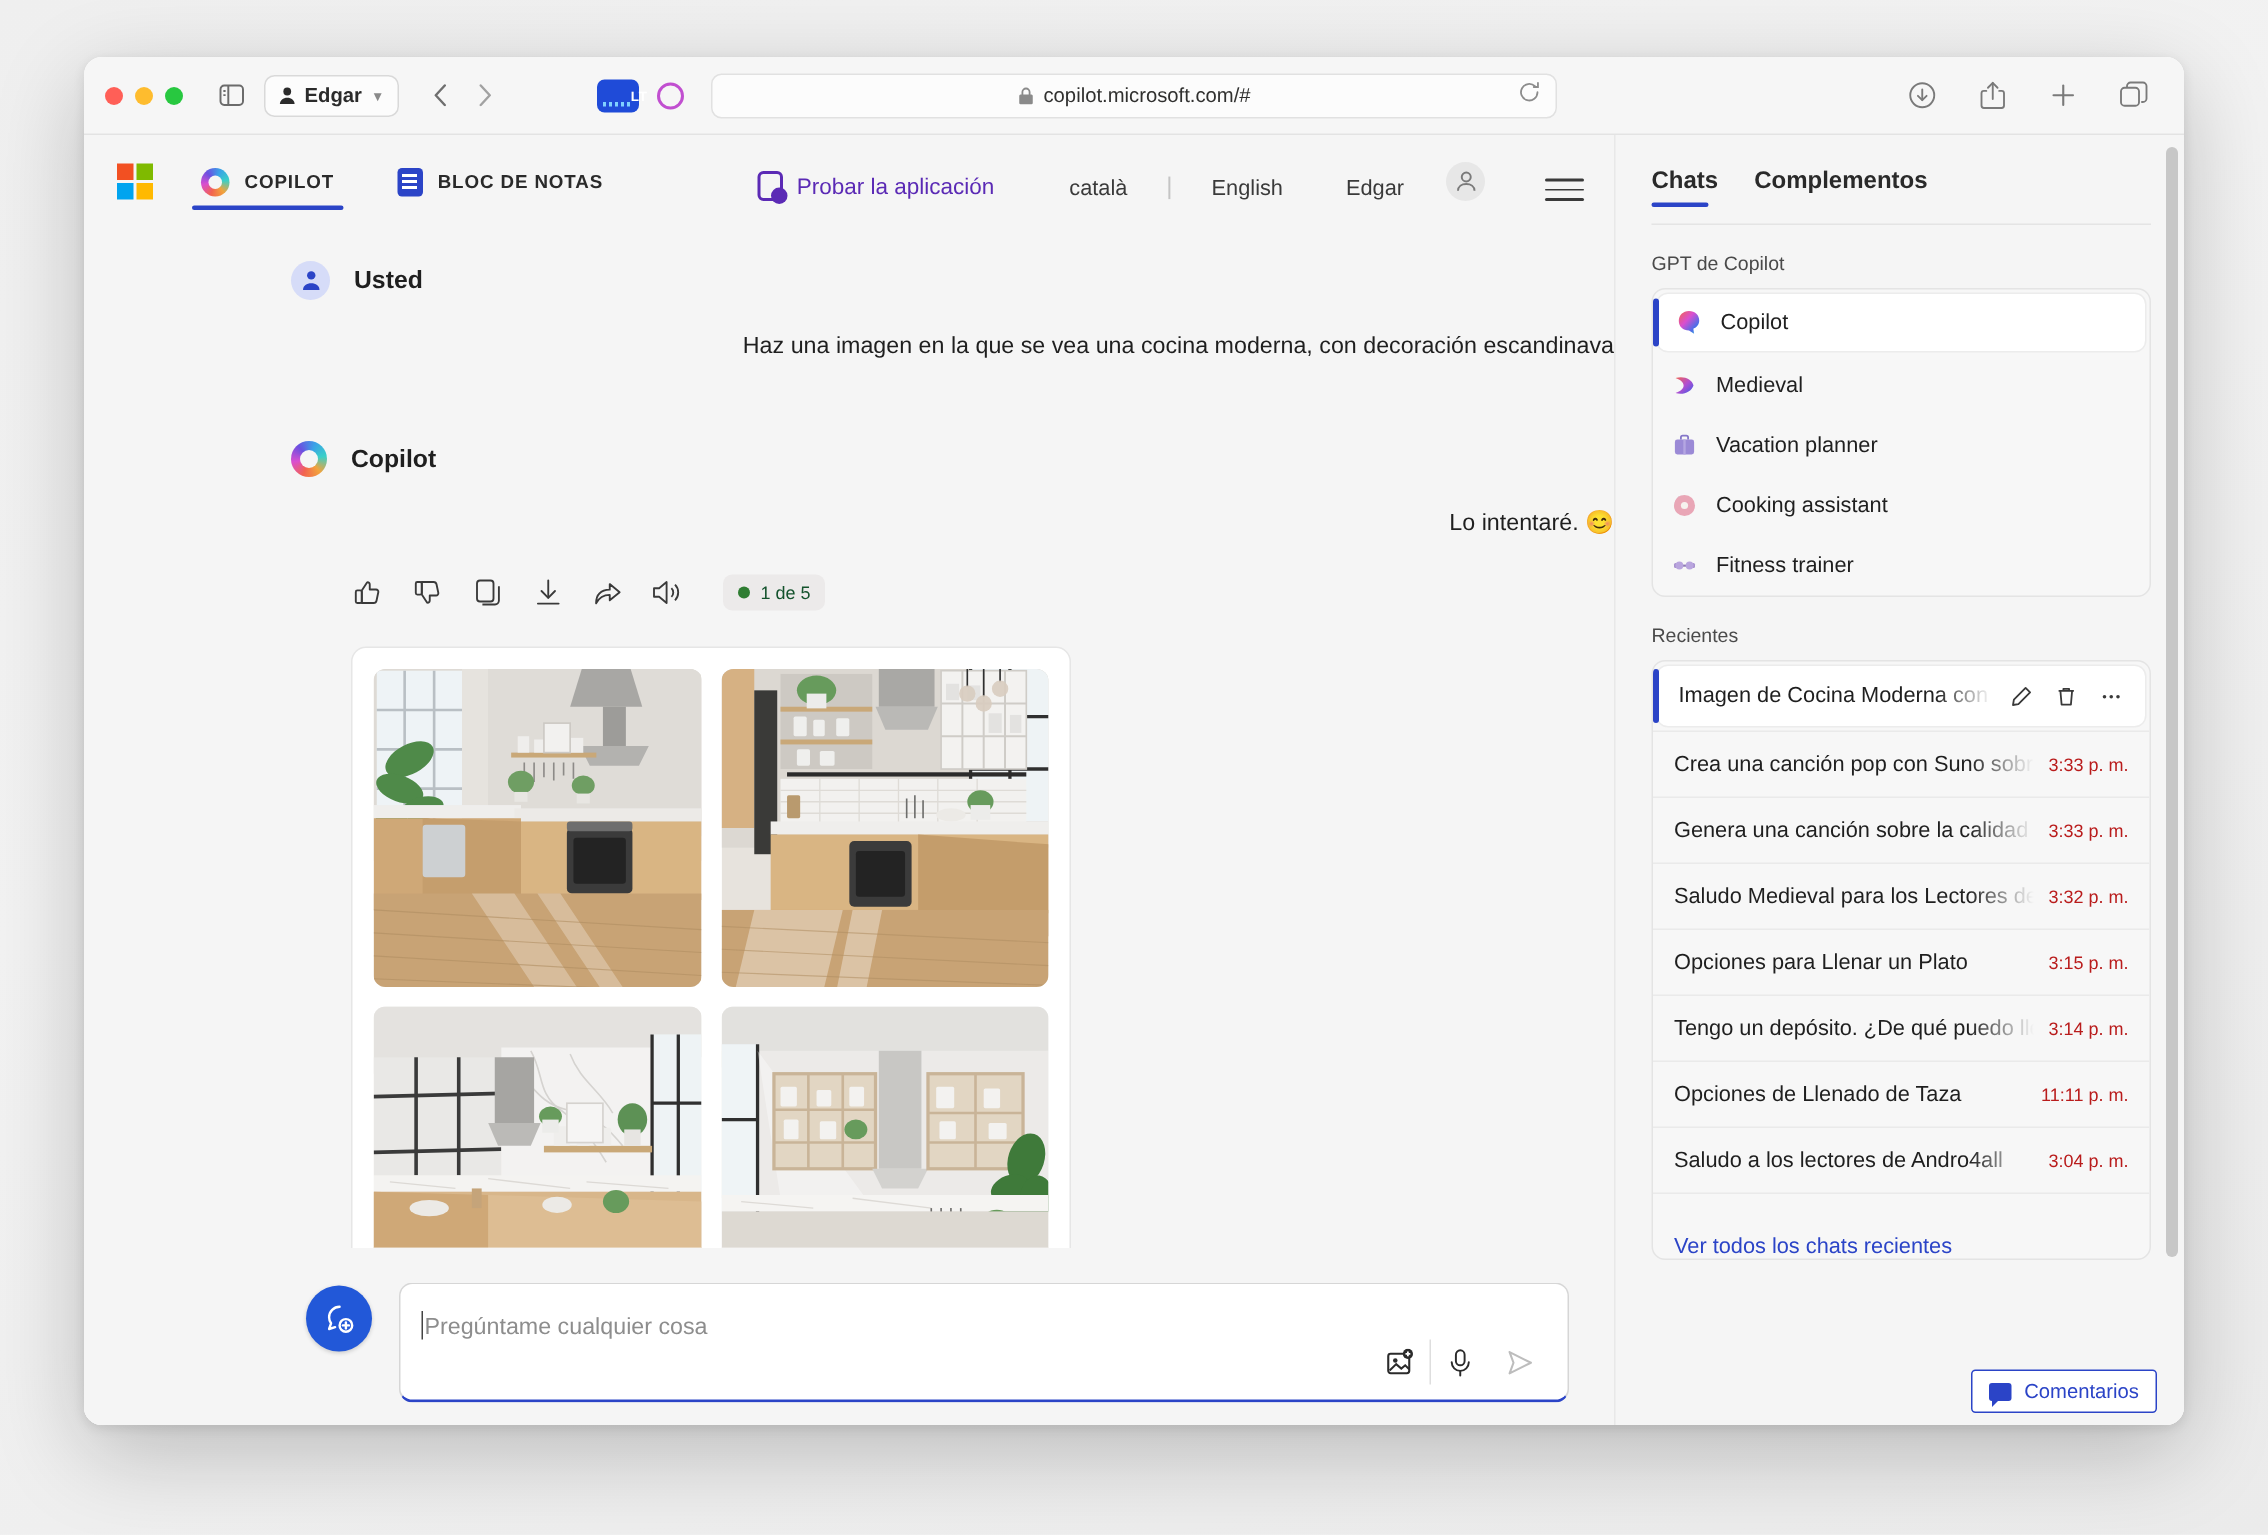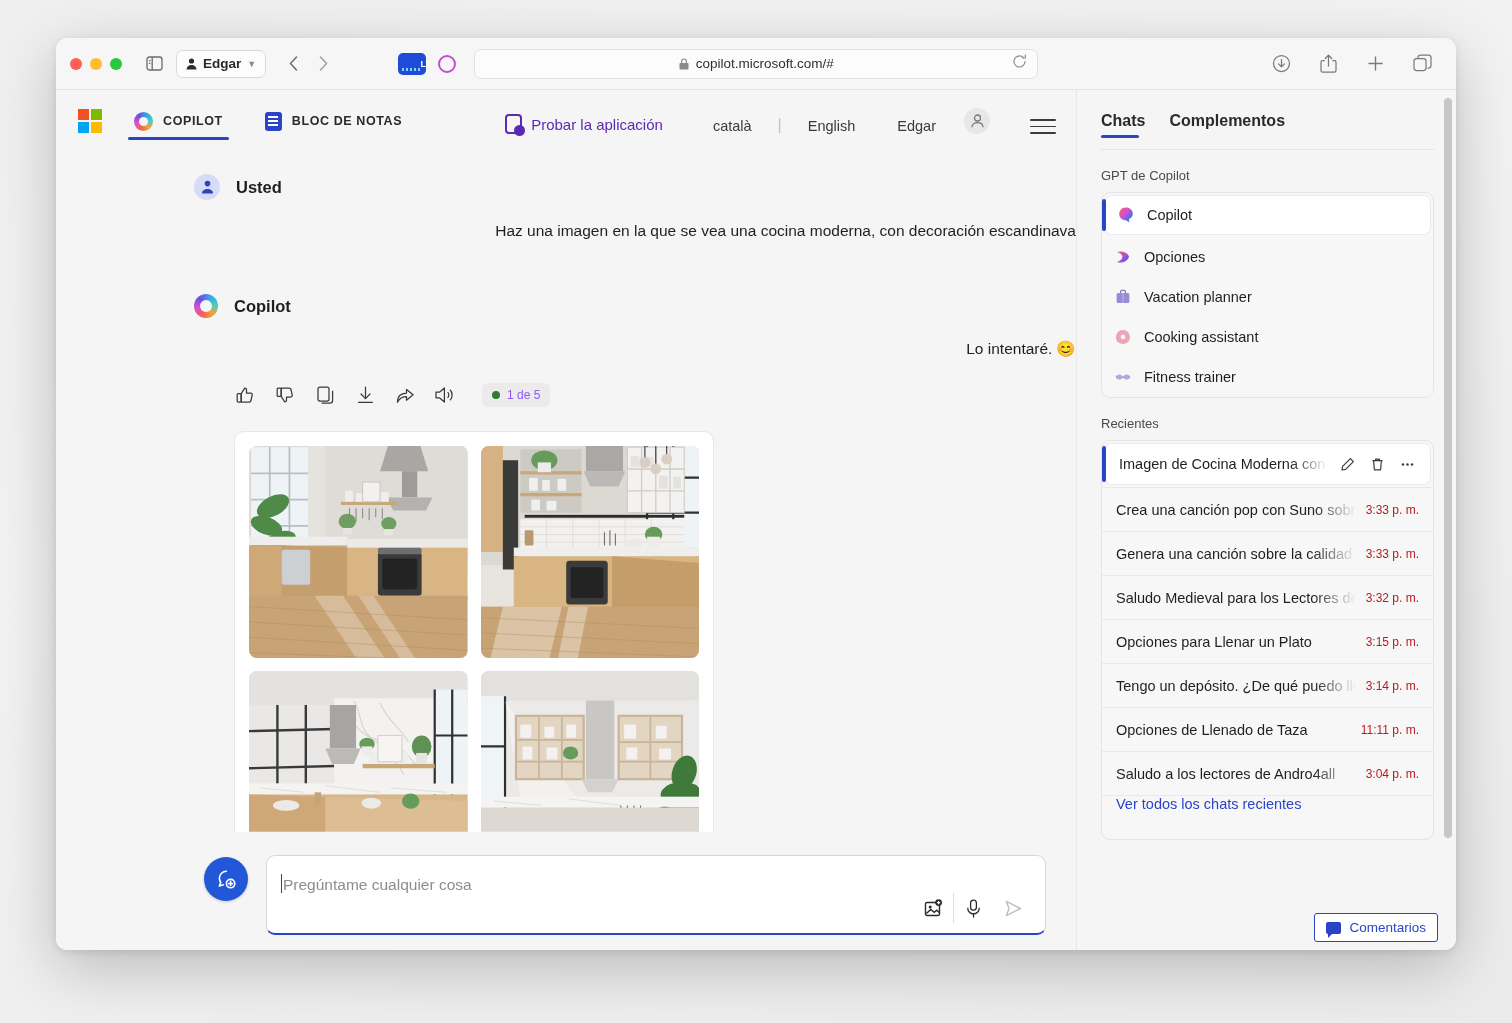--- a/index.html
+++ b/index.html
@@ -200,21 +200,21 @@
   .av-bot::after{ content:""; position:absolute; inset:6px; border-radius:50%; background:#f5f5f5; }
   .msg-text { font-size: 15.5px; color: #1f1f1f; line-height: 1.45; margin-left: 42px; }
   .msg.user { margin-bottom: 52px; }
 
   .actions { display: flex; align-items: center; gap: 18px; margin: 22px 0 0 40px; color: #3a3a3a; }
   .act { width: 22px; height: 22px; display: flex; align-items: center; justify-content: center; }
   .count-badge {
     display: flex; align-items: center; gap: 7px;
     background: #eceaea; border-radius: 6px;
     padding: 5px 10px; margin-left: 8px;
-    font-size: 12px; color: #8b5cf6;
+    font-size: 12px; color: #14532d;
   }
   .count-dot { width: 8px; height: 8px; border-radius: 50%; background: #2f7d32; }
 
   .img-card {
     margin: 24px 0 0 40px;
     width: 480px;
     background: #fff;
     border: 1px solid #e6e6e6;
     border-radius: 10px;
     padding: 14px;
@@ -331,21 +331,21 @@
     flex: 1; min-width: 0;
     white-space: nowrap; overflow: hidden;
     -webkit-mask-image: linear-gradient(90deg,#000 82%, transparent 100%);
             mask-image: linear-gradient(90deg,#000 82%, transparent 100%);
   }
   .rec-time { font-size: 12px; color: #b91c1c; margin-left: 10px; flex: 0 0 auto; }
   .rec-tools { display: flex; gap: 12px; color: #3a3a3a; margin-left: 10px; flex: 0 0 auto; }
   .rec-tools span { width: 18px; height: 18px; display: flex; align-items: center; justify-content: center; }
   .see-all {
     border-top: 1px solid #eaeaea;
-    height: 44px; display: flex; align-items: flex-start; padding: 0 14px;
+    height: 44px; display: flex; align-items: flex-end; padding: 0 14px;
     font-size: 14.5px; color: #2b44c7;
   }
 
   
   .scrollbar {
     position: absolute; right: 4px; top: 8px;
     width: 8px; height: 740px;
     background: #c7c7c7; border-radius: 4px;
   }
 
@@ -967,21 +967,21 @@
                 <defs>
                   <linearGradient id="dg" x1="0" y1="0" x2="1" y2="1">
                     <stop offset="0" stop-color="#f2634f"></stop>
                     <stop offset=".5" stop-color="#b34fd0"></stop>
                     <stop offset="1" stop-color="#3a5ce8"></stop>
                   </linearGradient>
                 </defs>
                 <path d="M3 4c5.5-1.6 11 .6 12 5-1.5 4.4-7 6.6-12 5 3.4-1.2 5.4-2.8 5.4-5S6.4 5.2 3 4z" fill="url(#dg)"></path>
               </svg>
           </span>
-          <span>Opciones</span>
+          <span>Medieval</span>
         </div>
         <div class="gpt-row">
           <span class="gi">
             <svg viewBox="0 0 18 18">
                 <rect x="2.6" y="5" width="12.8" height="10" rx="1.6" fill="#9b8ad6"></rect>
                 <path d="M6.6 5V3.6A1.2 1.2 0 017.8 2.4h2.4a1.2 1.2 0 011.2 1.2V5" fill="none" stroke="#8577c9" stroke-width="1.2"></path>
                 <rect x="8.2" y="5" width="1.6" height="10" fill="#b4a6e2"></rect>
               </svg>
           </span>
           <span>Vacation planner</span>

